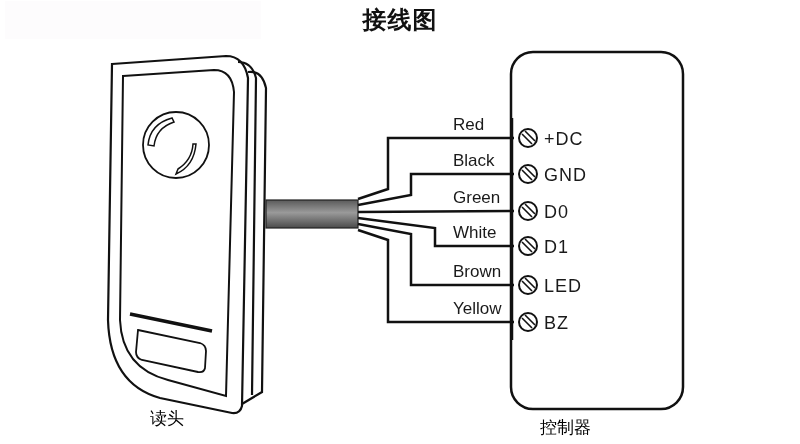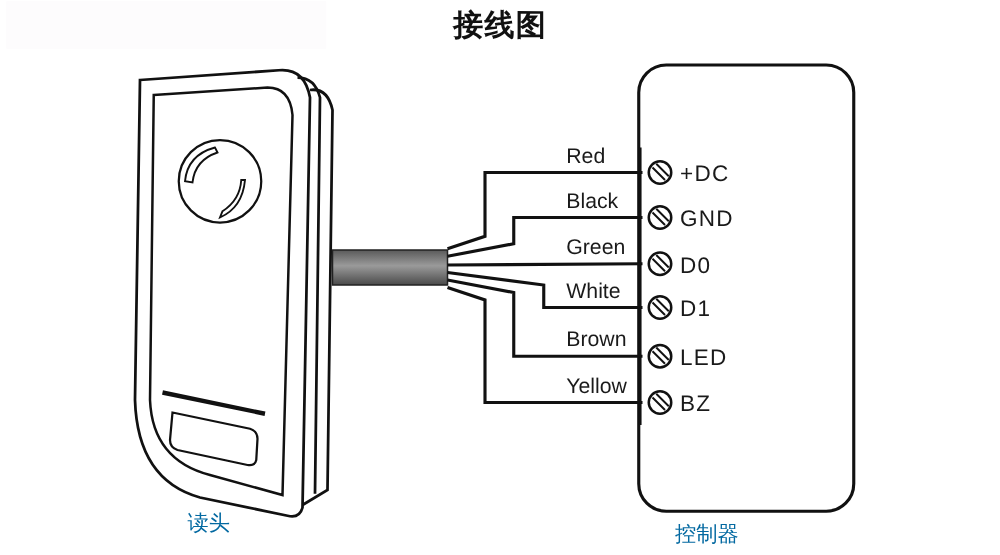--- a/index.html
+++ b/index.html
@@ -2,21 +2,21 @@
 <html><head>
 <meta charset="utf-8">
 <style>
   html, body { margin: 0; padding: 0; background: #ffffff; }
   body { width: 800px; height: 444px; position: relative; overflow: hidden; font-family: "DejaVu Sans", sans-serif; }
   .title { position: absolute; left: 0; width: 800px; top: 4px; text-align: center; font-size: 24px; font-weight: bold; color: #111; letter-spacing: 1px; }
   .topband { position: absolute; left: 5px; top: 1px; width: 256px; height: 38px; background: #fdfcfd; }
   svg { position: absolute; left: 0; top: 0; }
   .wire-label { font-family: "Liberation Sans", sans-serif; font-size: 17px; fill: #1a1a1a; }
   .term-label { font-family: "Liberation Sans", sans-serif; font-size: 18px; fill: #1a1a1a; letter-spacing: 1px; }
-  .cap { position: absolute; font-size: 17px; color: #0369a1; }
+  .cap { position: absolute; font-size: 17px; color: #000000; }
 </style>
 </head>
 <body>
 
 <div class="topband"></div>
 <div class="title">接线图</div>
 
 <svg width="800" height="444" viewBox="0 0 800 444">
   <defs>
     <linearGradient id="cableGrad" x1="0" y1="0" x2="0" y2="1">

